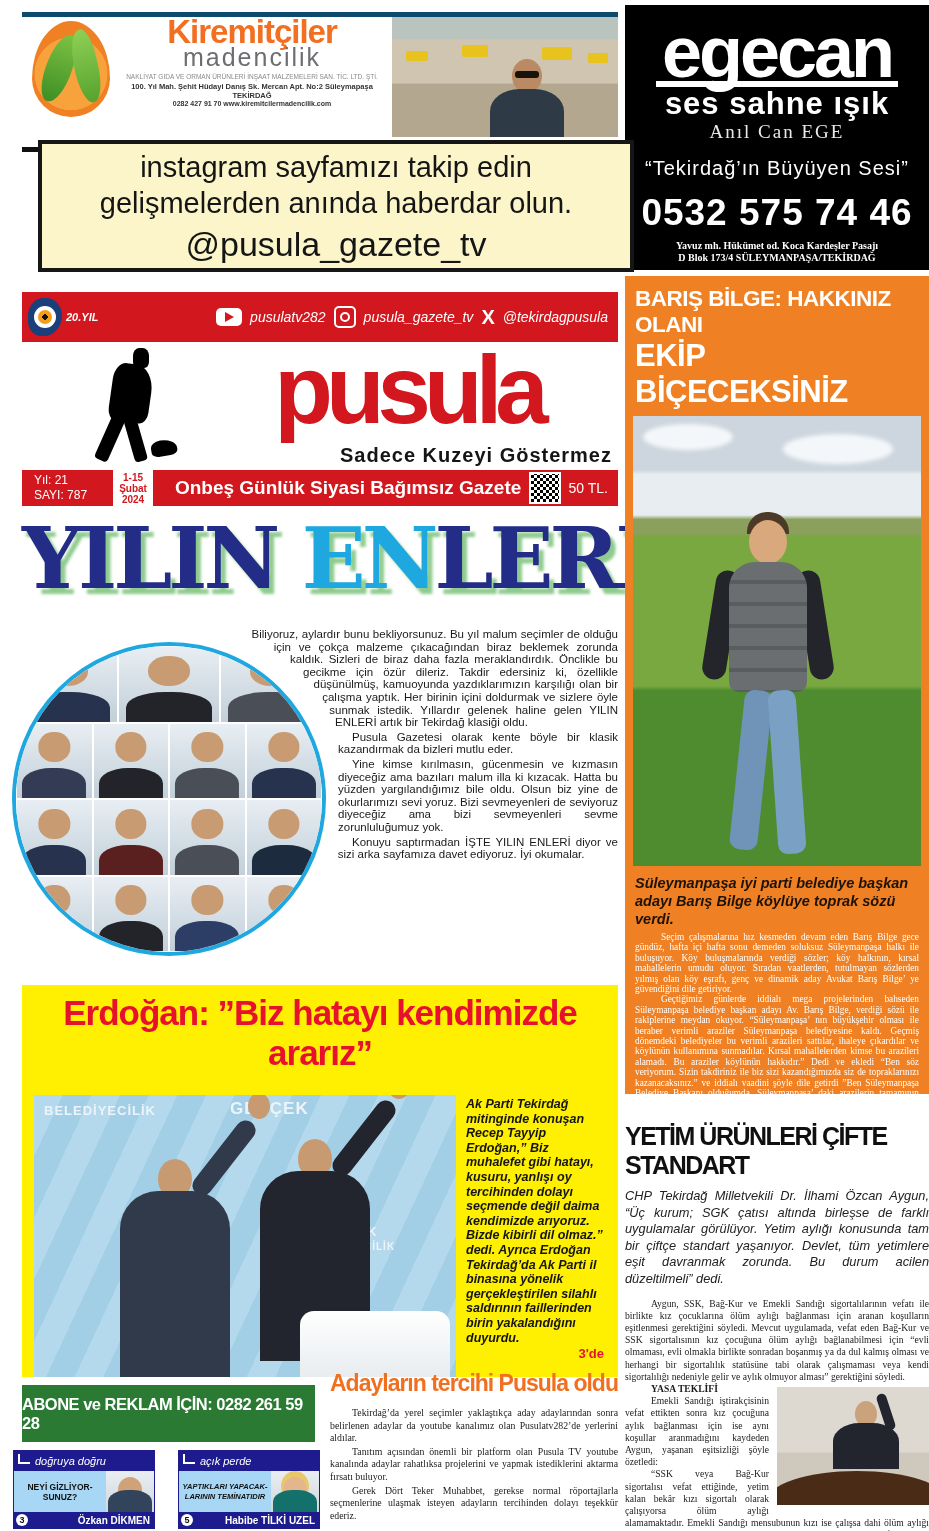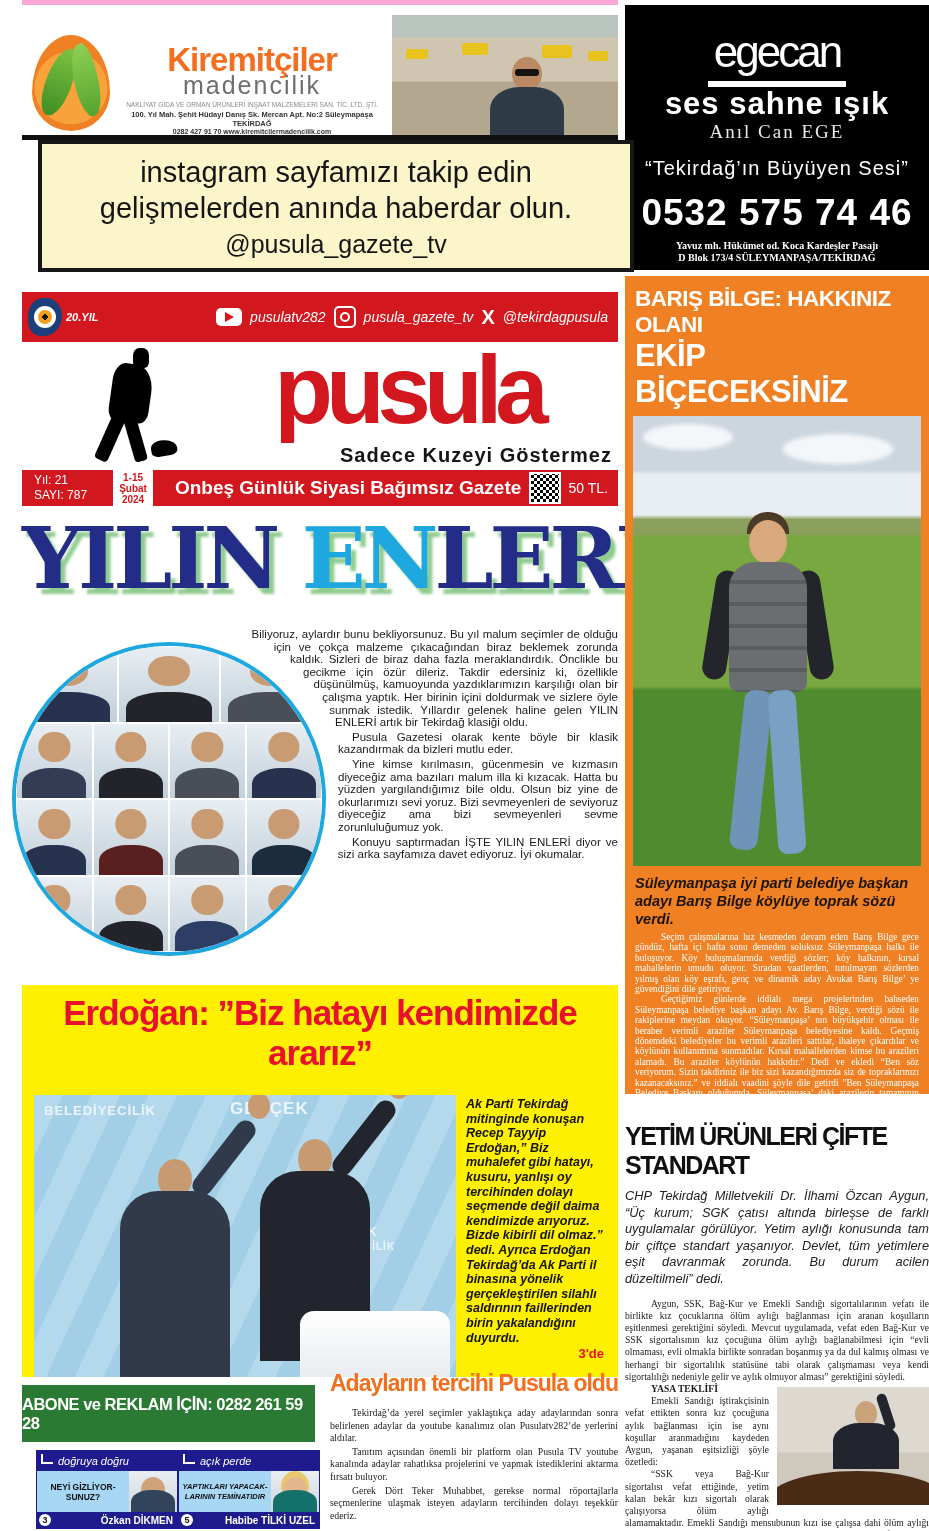--- a/index.html
+++ b/index.html
@@ -1,22 +1,22 @@
 <!DOCTYPE html>
 <html><head>
 <meta charset="utf-8">
 <style>
   html,body{margin:0;padding:0;background:#e9e9e9;}
   .page{position:relative;width:929px;height:1531px;background:#fff;overflow:hidden;
         font-family:"Liberation Sans",sans-serif;color:#111;}
   .abs{position:absolute;}
 
   
-  .kire-ad{left:22px;top:0;width:596px;height:130px;background:#fff;
-           border-top:5px solid #f9a8d4;border-bottom:5px solid #101010;display:flex;align-items:flex-end;}
+  .kire-ad{left:22px;top:12px;width:596px;height:130px;background:#fff;
+           border-top:5px solid #0c4a6e;border-bottom:5px solid #101010;display:flex;align-items:flex-start;}
   .flame{width:78px;height:96px;margin:4px 6px 4px 10px;border-radius:50% 50% 50% 50%/60% 60% 40% 40%;
          background:radial-gradient(circle at 50% 55%, #f7a23b 0 55%, #ef8023 56% 100%);position:relative;overflow:hidden;flex:0 0 auto;}
   .flame:before,.flame:after{content:"";position:absolute;background:#55a630;border-radius:60% 40% 55% 45%;}
   .flame:before{width:26px;height:70px;left:14px;top:12px;transform:rotate(18deg);background:linear-gradient(#7cc142,#3f8f25);}
   .flame:after{width:24px;height:74px;left:42px;top:8px;transform:rotate(-14deg);background:linear-gradient(#8ed055,#57a32e);}
   .kire-txt{flex:1;text-align:center;padding-right:4px;}
   .kire-title{font-size:33px;font-weight:900;color:#f26f21;letter-spacing:-1px;line-height:30px;}
   .kire-sub{font-size:25px;color:#6d6e71;letter-spacing:2px;line-height:24px;margin-top:-2px;}
   .kire-l1{font-size:6.5px;color:#8a8a8a;margin-top:4px;}
   .kire-l2{font-size:7.5px;font-weight:bold;color:#333;margin-top:2px;}
@@ -25,33 +25,33 @@
           background:linear-gradient(180deg,#b9c4bf 0 18%,#cfc5b1 19% 55%,#b3a78f 56% 100%);}
   .machine{position:absolute;background:#e8c31d;border-radius:2px;}
   .quarry-man{position:absolute;right:48px;bottom:-8px;width:86px;height:86px;}
   .quarry-man .head{position:absolute;left:28px;top:0;width:30px;height:34px;border-radius:50%;background:#b98a63;}
   .quarry-man .glasses{position:absolute;left:31px;top:12px;width:24px;height:7px;border-radius:3px;background:#16120e;}
   .quarry-man .body{position:absolute;left:6px;top:30px;width:74px;height:56px;border-radius:40% 40% 0 0;background:#2e3a46;}
 
   
   .egecan{left:625px;top:5px;width:304px;height:265px;background:#000;color:#fff;display:flex;flex-direction:column;
           align-items:center;justify-content:flex-start;text-align:center;}
-  .ege-title{font-size:44px;font-weight:400;letter-spacing:-3px;line-height:58px;margin-top:18px;
+  .ege-title{font-size:72px;font-weight:700;letter-spacing:-3px;line-height:58px;margin-top:18px;
              border-bottom:6px solid #fff;padding:0 6px 0 6px;}
   .ege-sub{font-size:31px;font-weight:900;letter-spacing:1px;line-height:34px;}
   .ege-person{font-size:19px;font-weight:300;color:#e8e8e8;font-family:"Liberation Serif",serif;letter-spacing:2px;}
   .ege-slogan{font-size:20px;margin-top:14px;letter-spacing:1px;}
   .ege-phone{font-size:37px;font-weight:900;margin-top:12px;letter-spacing:1px;}
   .ege-addr{font-size:10px;font-weight:bold;font-family:"Liberation Serif",serif;margin-top:6px;line-height:12px;}
 
   
   .insta-banner{left:38px;top:140px;width:588px;height:124px;background:#fbf5c9;border:4px solid #161616;
                 display:flex;flex-direction:column;align-items:center;justify-content:center;}
   .insta-line{font-size:29px;color:#151515;line-height:36px;}
-  .insta-handle{font-size:25px;color:#151515;margin-top:4px;}
+  .insta-handle{font-size:34px;color:#151515;margin-top:4px;}
 
   
   .masthead{left:22px;top:292px;width:596px;height:214px;}
   .mh-bar-top{position:absolute;left:0;top:0;width:100%;height:50px;background:#d3171e;display:flex;align-items:center;}
   .nazar{width:34px;height:38px;margin-left:6px;border-radius:50% 50% 58% 42%;background:#1b3f7a;position:relative;flex:0 0 auto;}
   .nazar:before{content:"";position:absolute;left:6px;top:8px;width:22px;height:22px;border-radius:50%;background:#fff;}
   .nazar:after{content:"";position:absolute;left:10px;top:12px;width:14px;height:14px;border-radius:50%;
                background:radial-gradient(circle,#16110b 0 28%,#f59c1b 29% 100%);}
   .yil20{color:#fff;font-weight:900;font-size:11px;margin-left:4px;font-style:italic;}
   .mh-social{margin-left:auto;display:flex;align-items:center;gap:8px;margin-right:10px;color:#fff;}
@@ -123,21 +123,21 @@
   .fig.dark .body,.fig.dark .arm{background:#23252e;}
   .podium{position:absolute;right:6px;bottom:0;width:150px;height:92px;background:linear-gradient(#fff,#dfe5e9);
           border-radius:14px 14px 0 0;}
   .erd-txt{flex:1;padding:2px 2px 0 10px;font-size:12.5px;line-height:14.6px;font-weight:bold;font-style:italic;color:#141414;}
   .erd-ref{text-align:right;color:#e8112d;font-weight:900;font-style:normal;font-size:13px;margin-top:2px;}
 
   
   .abone{left:22px;top:1385px;width:293px;height:57px;background:#2a7a33;display:flex;align-items:center;justify-content:center;}
   .abone span{color:#fff;font-weight:900;font-size:16.5px;letter-spacing:-0.5px;}
   .colcard{top:1450px;width:140px;height:77px;display:flex;flex-direction:column;border:1px solid #1d1b8e;}
-  .colcard.c1{left:36px;} .colcard.c2{left:178px;}
+  .colcard.c1{left:13px;} .colcard.c2{left:178px;}
   .col-head{height:20px;background:#1d1b8e;color:#fff;display:flex;align-items:center;font-style:italic;font-size:11px;}
   .col-corner{width:10px;height:8px;border-left:2px solid #fff;border-bottom:2px solid #fff;margin:0 5px 4px 4px;}
   .col-body{flex:1;background:#a8d7f5;display:flex;position:relative;}
   .col-title{flex:1;font-weight:800;font-size:8.5px;line-height:10px;display:flex;align-items:center;text-align:center;padding:0 2px;color:#101010;}
   .c2 .col-title{font-style:italic;font-size:7.5px;}
   .col-photo{width:48px;position:relative;background:linear-gradient(#e9eef2,#cfd8de);overflow:hidden;}
   .col-photo:before{content:"";position:absolute;top:6px;left:50%;transform:translateX(-50%);width:24px;height:26px;border-radius:50%;background:#d0a27a;}
   .col-photo:after{content:"";position:absolute;bottom:-4px;left:50%;transform:translateX(-50%);width:44px;height:26px;border-radius:45% 45% 0 0;background:#32435c;}
   .c2 .col-photo:before{background:#e3b68e;box-shadow:0 -4px 0 2px #e8c86a;}
   .c2 .col-photo:after{background:#13706b;}

